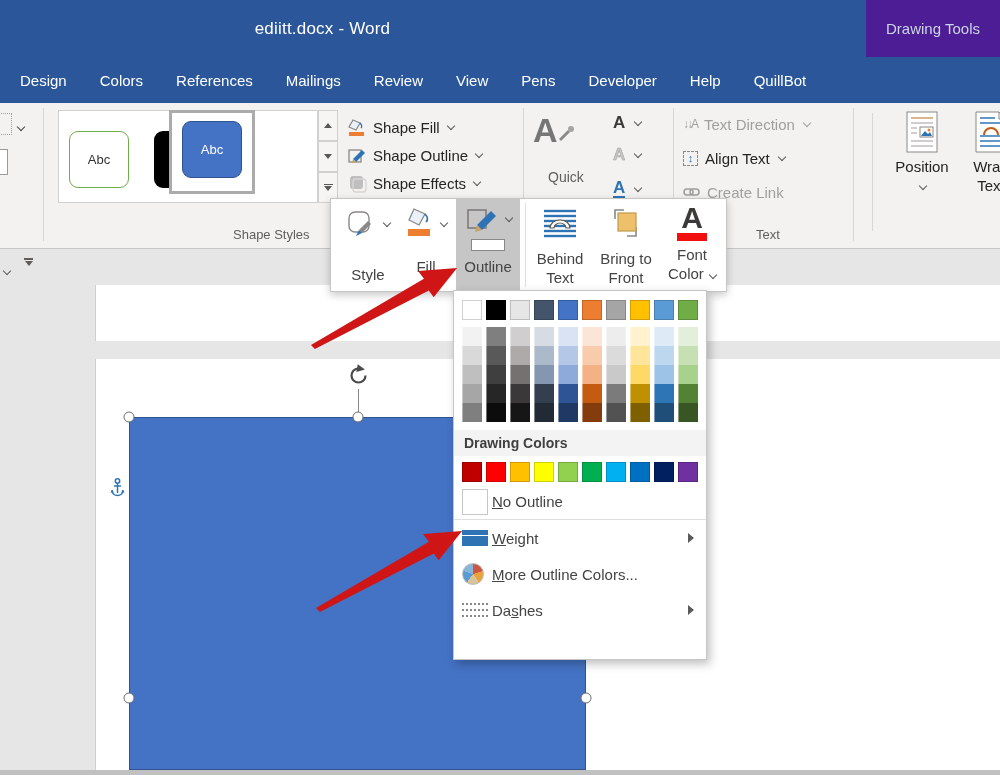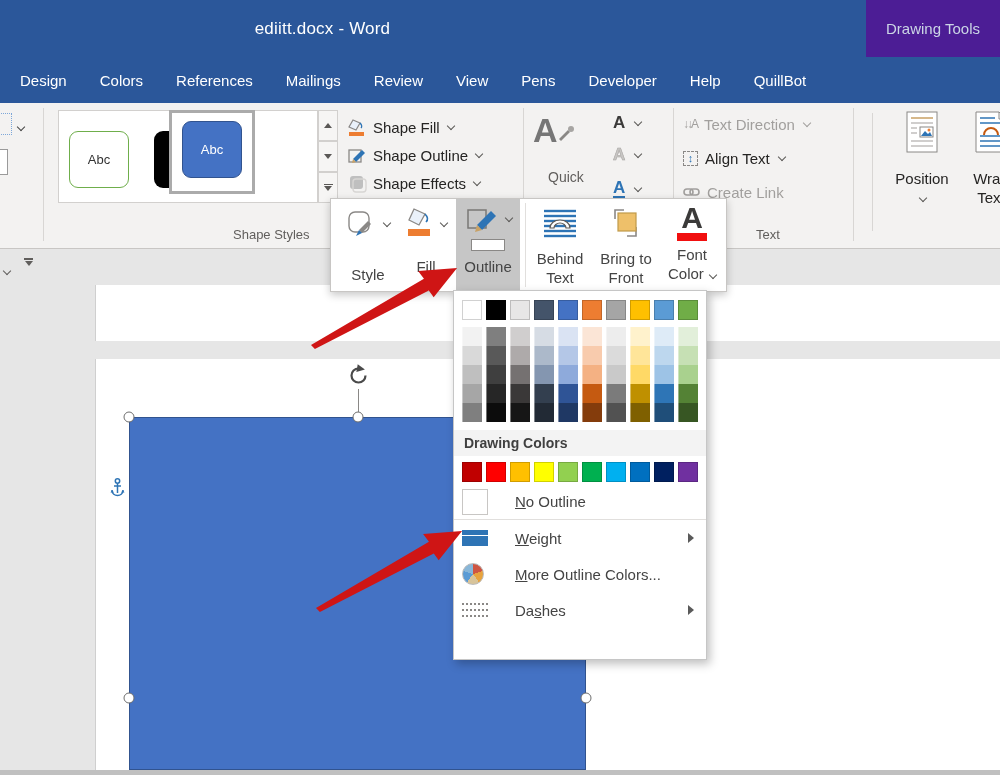--- a/index.html
+++ b/index.html
@@ -59,21 +59,21 @@
 
   
   .titem { position:absolute; left:683px; height:22px; display:flex; align-items:center; gap:7px; font-size:15px; white-space:nowrap; cursor:pointer; }
   .disabled { color:#A19F9D; }
   .enabled { color:#252423; }
   .td-ic { font-size:12px; color:#A19F9D; letter-spacing:-2px; }
   .al-ic { width:15px; height:15px; border:1px dashed #8A8886; display:flex; align-items:center; justify-content:center; color:#2E74B5; font-size:11px; }
 
   
   .bigbtn { position:absolute; top:8px; width:62px; text-align:center; cursor:pointer; }
-  .bigbtn .lbl { font-size:15px; color:#252423; margin-top:12px; line-height:19px; }
+  .bigbtn .lbl { font-size:15px; color:#252423; margin-top:0; line-height:19px; }
   .bigbtn .chv { color:#5A5856; }
 
   
   #minitoolbar { position:absolute; left:330px; top:198px; width:397px; height:94px; background:#FFFFFF; border:1px solid #C8C6C4; box-shadow:0 3px 8px rgba(0,0,0,.22); z-index:30; }
   .mtcell { position:absolute; top:0; height:92px; display:flex; flex-direction:column; align-items:center; cursor:pointer; }
   .mtlabel { font-size:15px; color:#444; text-align:center; line-height:19px; }
   .iconrow { height:50px; display:flex; align-items:center; gap:5px; }
   #mt-outline-cell { background:#C6C6C6; }
   .mtdiv { position:absolute; left:194px; top:4px; width:1px; height:84px; background:#E1DFDD; }
   .whitebar { width:34px; height:12px; background:#FFFFFF; border:1px solid #8A8886; }
@@ -85,21 +85,21 @@
   .ddheader { height:26px; background:#F3F3F3; display:flex; align-items:center; padding-left:10px; font-size:14px; font-weight:bold; color:#404040; }
   #theme-row, #std-row { display:grid; grid-template-columns:repeat(10,20px); column-gap:4px; padding-left:8px; }
   #theme-row { margin-top:9px; }
   #std-row { margin-top:6px; }
   .swatch { width:20px; height:20px; border:1px solid rgba(0,0,0,.18); cursor:pointer; }
   #variant-grid { display:grid; grid-template-columns:repeat(10,20px); column-gap:4px; row-gap:0; padding-left:8px; margin-top:7px; }
   .vswatch { width:20px; height:19px; border-left:1px solid rgba(255,255,255,.4); cursor:pointer; }
   #std-header { margin-top:8px; }
   .dditem { position:relative; height:36px; display:flex; align-items:center; padding-left:8px; font-size:15px; color:#444; cursor:pointer; }
   .dd-swatch { width:26px; height:26px; background:#FFFFFF; border:1px solid #C8C6C4; }
-  .ddlabel { position:absolute; left:61px; white-space:nowrap; }
+  .ddlabel { position:absolute; left:38px; white-space:nowrap; }
   .ddlabel .u { text-decoration:underline; }
   #no-outline-item { height:36px; margin-top:2px; border-bottom:1px solid #E1DFDD; }
   .pieicon { width:22px; height:22px; border-radius:50%; background:conic-gradient(#CE5542 0 72deg,#E8A33D 72deg 144deg,#D8C49A 144deg 216deg,#5B9BD5 216deg 288deg,#88B6D8 288deg 360deg); border:1px solid #bbb; }
   .weighticon { width:26px; height:20px; display:flex; flex-direction:column; justify-content:space-between; padding:2px 0; }
   .weighticon i { display:block; background:#2E74B5; }
   .dashicon { width:26px; height:16px; display:flex; flex-direction:column; justify-content:space-between; padding:1px 0; }
   .dashicon i { display:block; border-top:2px dotted #8A8886; }
   .subarr { position:absolute; right:12px; width:0; height:0; border-top:5px solid transparent; border-bottom:5px solid transparent; border-left:6px solid #5A5A5A; }
 
   

